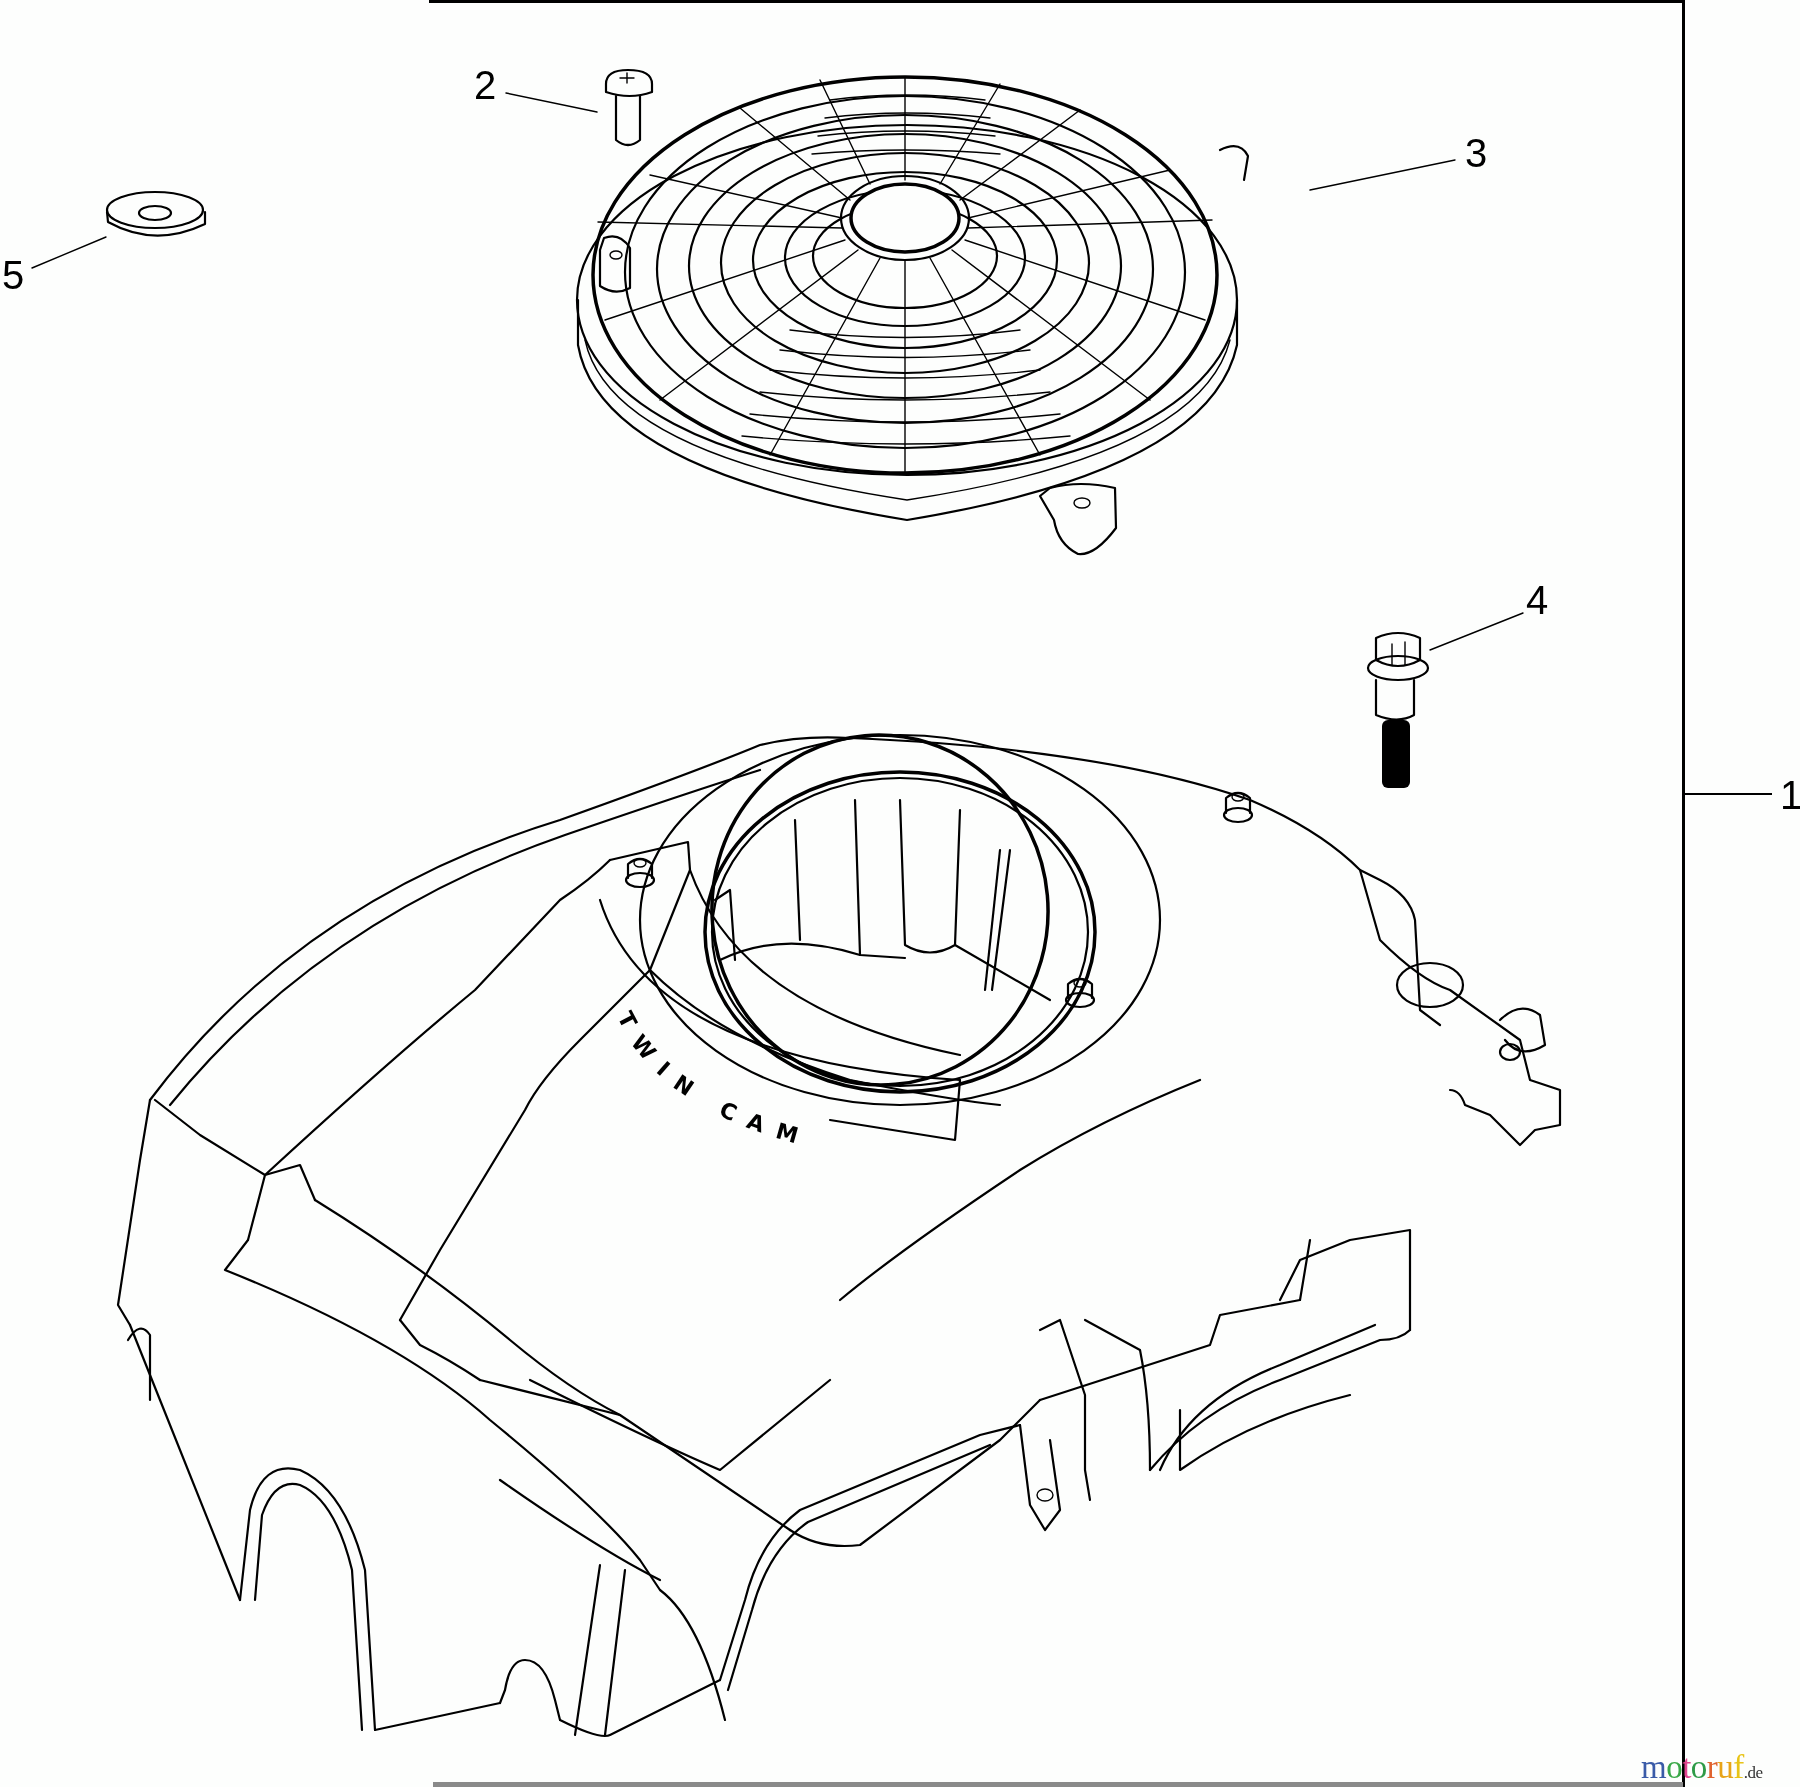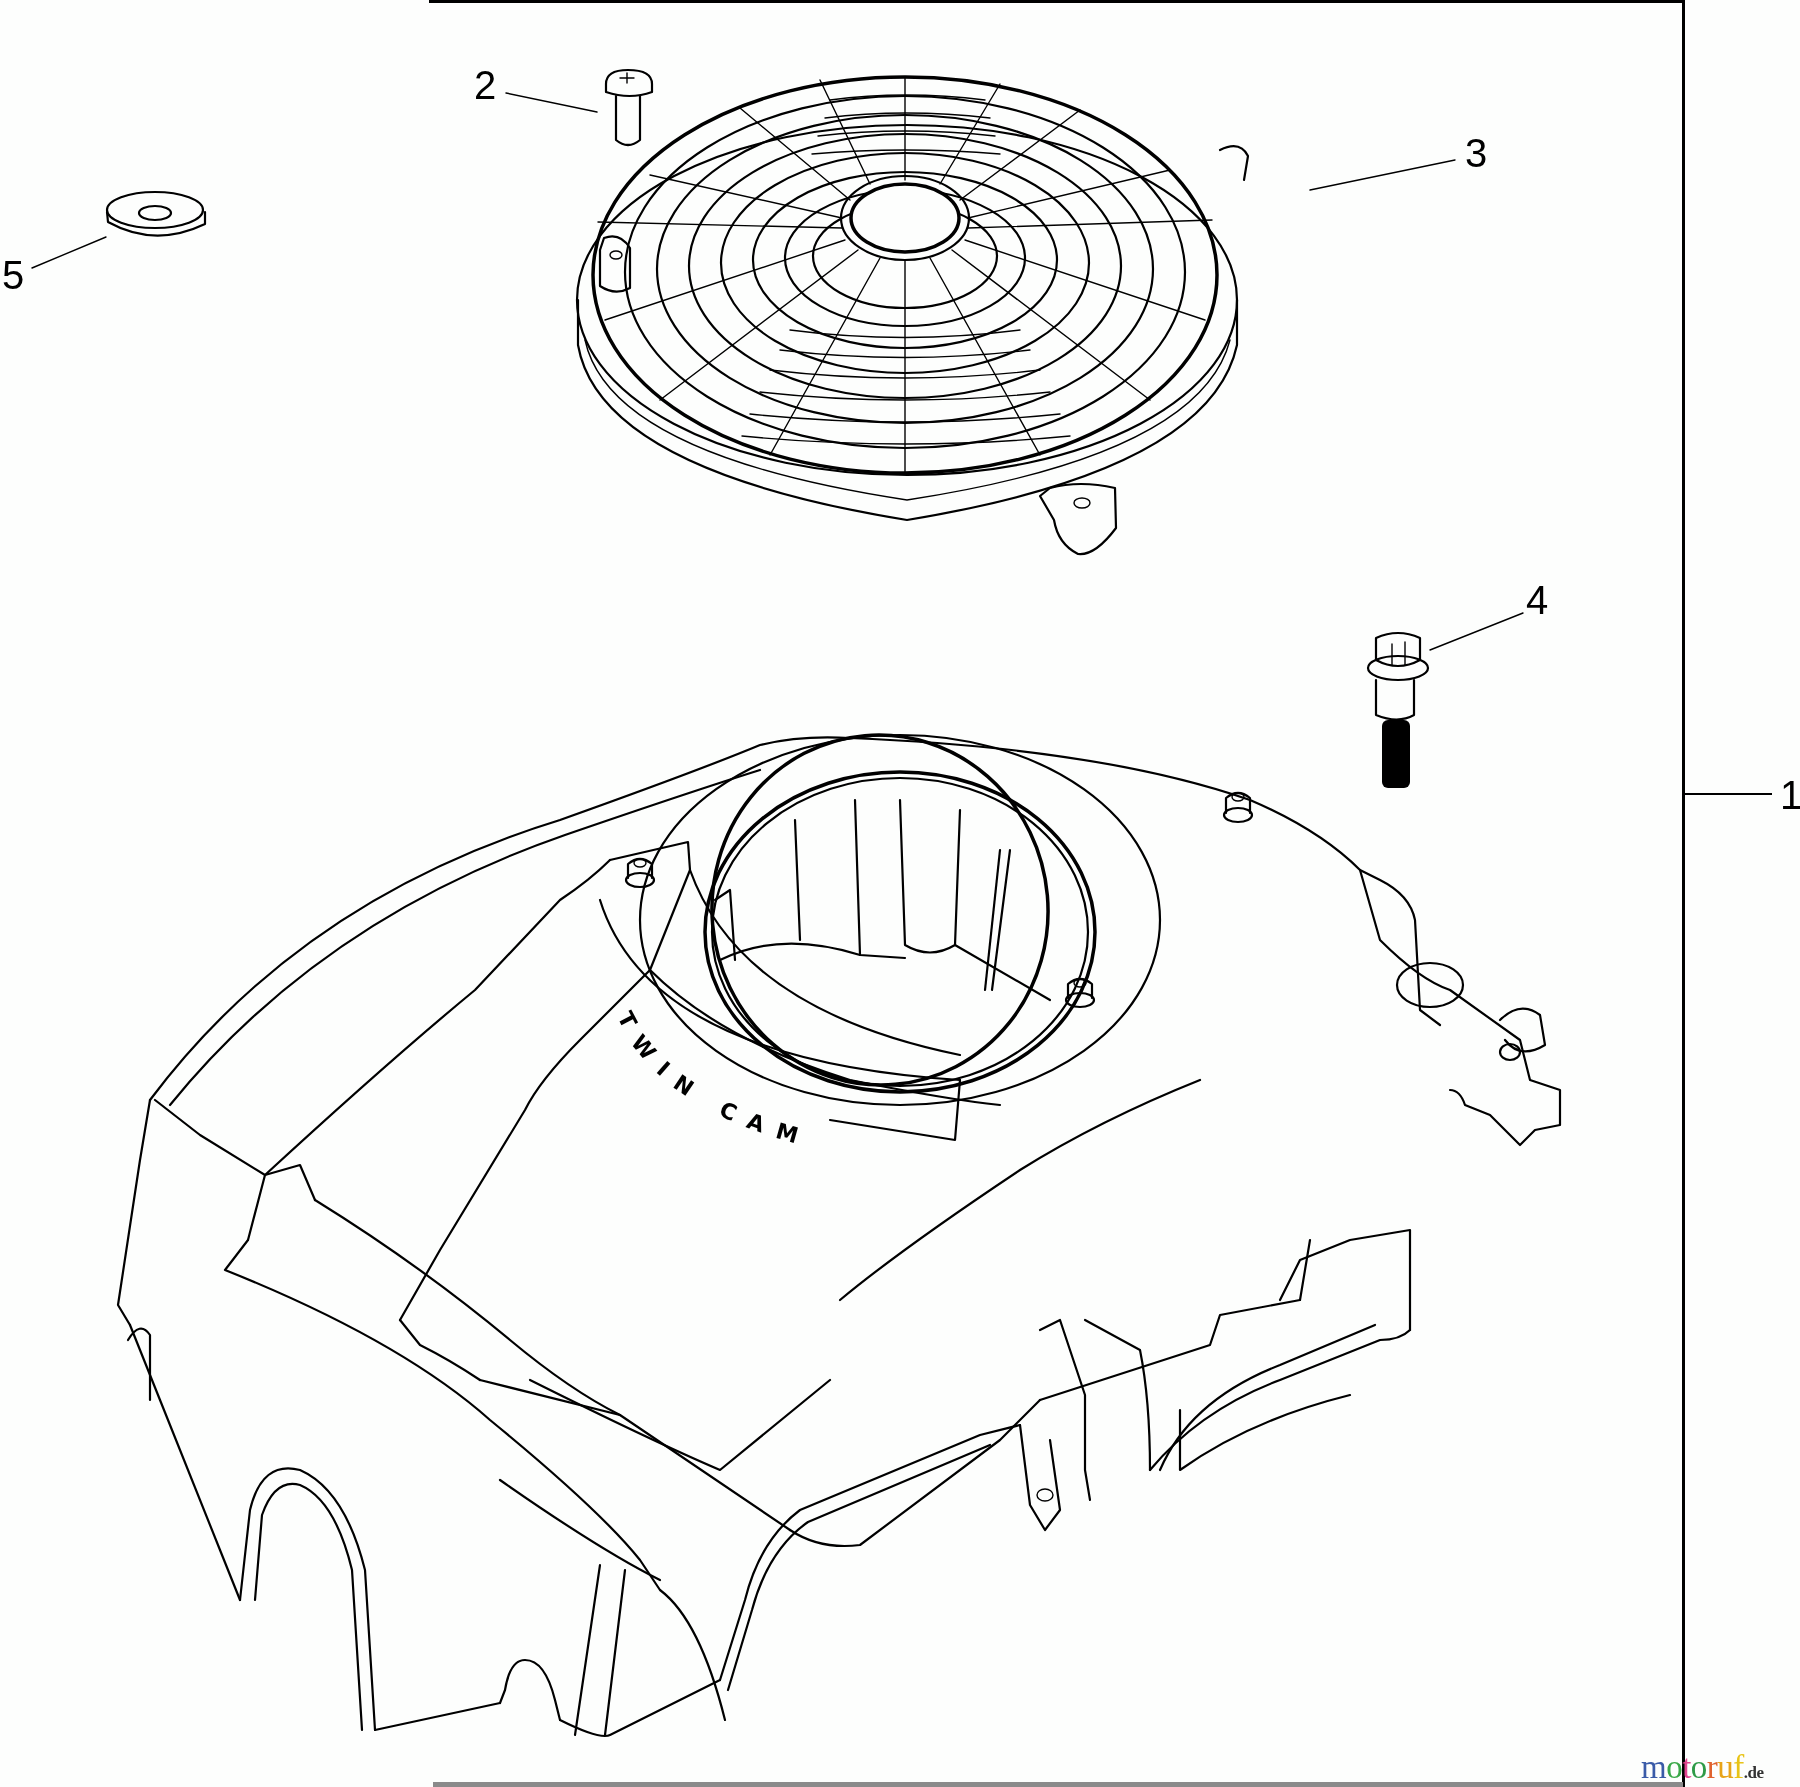--- a/index.html
+++ b/index.html
@@ -9,21 +9,21 @@
   .ln { fill: none; stroke: #000; stroke-width: 2.2; stroke-linejoin: round; stroke-linecap: round; }
   .thin { fill: none; stroke: #000; stroke-width: 1.4; stroke-linejoin: round; stroke-linecap: round; }
   .thick { fill: none; stroke: #000; stroke-width: 3.5; stroke-linejoin: round; }
   .white { fill: #fdfefd; }
   .label { position: absolute; font-size: 40px; color: #000; line-height: 1; font-family: "Liberation Sans", sans-serif; }
   .frame-top { position: absolute; left: 429px; top: 0; width: 1256px; height: 3px; background: #000; }
   .frame-right { position: absolute; left: 1682px; top: 0; width: 3px; height: 1787px; background: #000; }
   .frame-bottom { position: absolute; left: 433px; top: 1782px; width: 1250px; height: 5px; background: #8a8a8a; }
   .tick-1 { position: absolute; left: 1684px; top: 793px; width: 88px; height: 2px; background: #000; }
   .watermark { position: absolute; left: 1641px; top: 1749px; font-family: "Liberation Serif", serif; font-size: 33px; letter-spacing: -0.5px; white-space: nowrap; }
-  .watermark .de { font-size: 17px; color: #333; font-weight: bold; }
+  .watermark .de { font-size: 17px; color: #333; }
   .shroud-text { font-family: "DejaVu Sans", sans-serif; font-weight: bold; font-size: 22px; fill: #000; letter-spacing: 14px; }
 </style>
 </head>
 <body>
 
 <div id="stage">
 
   <div class="frame-top"></div>
   <div class="frame-right"></div>
   <div class="frame-bottom"></div>

